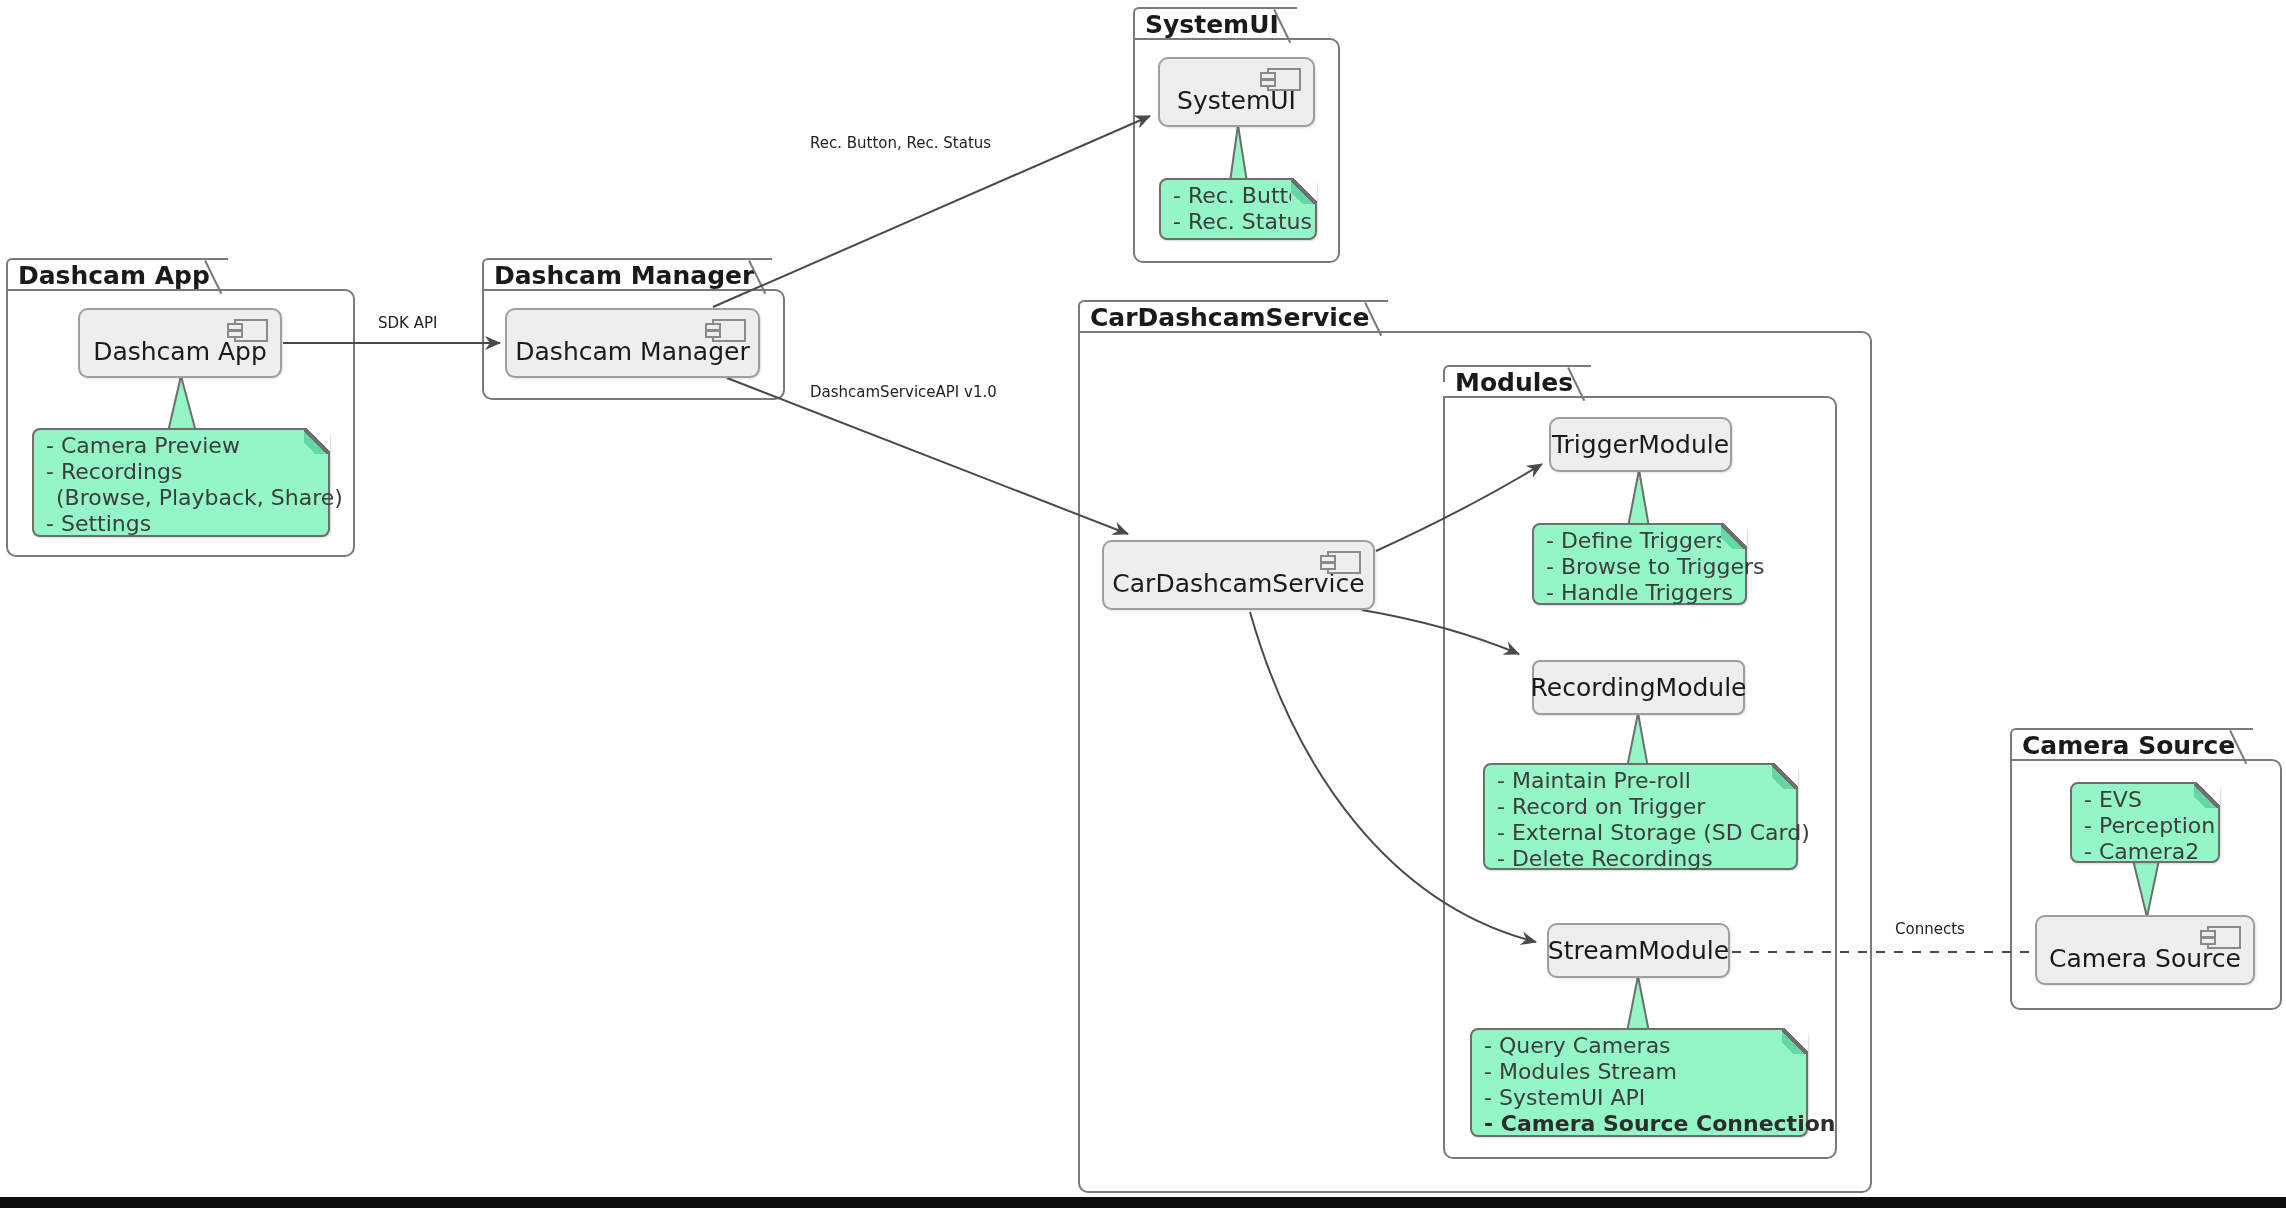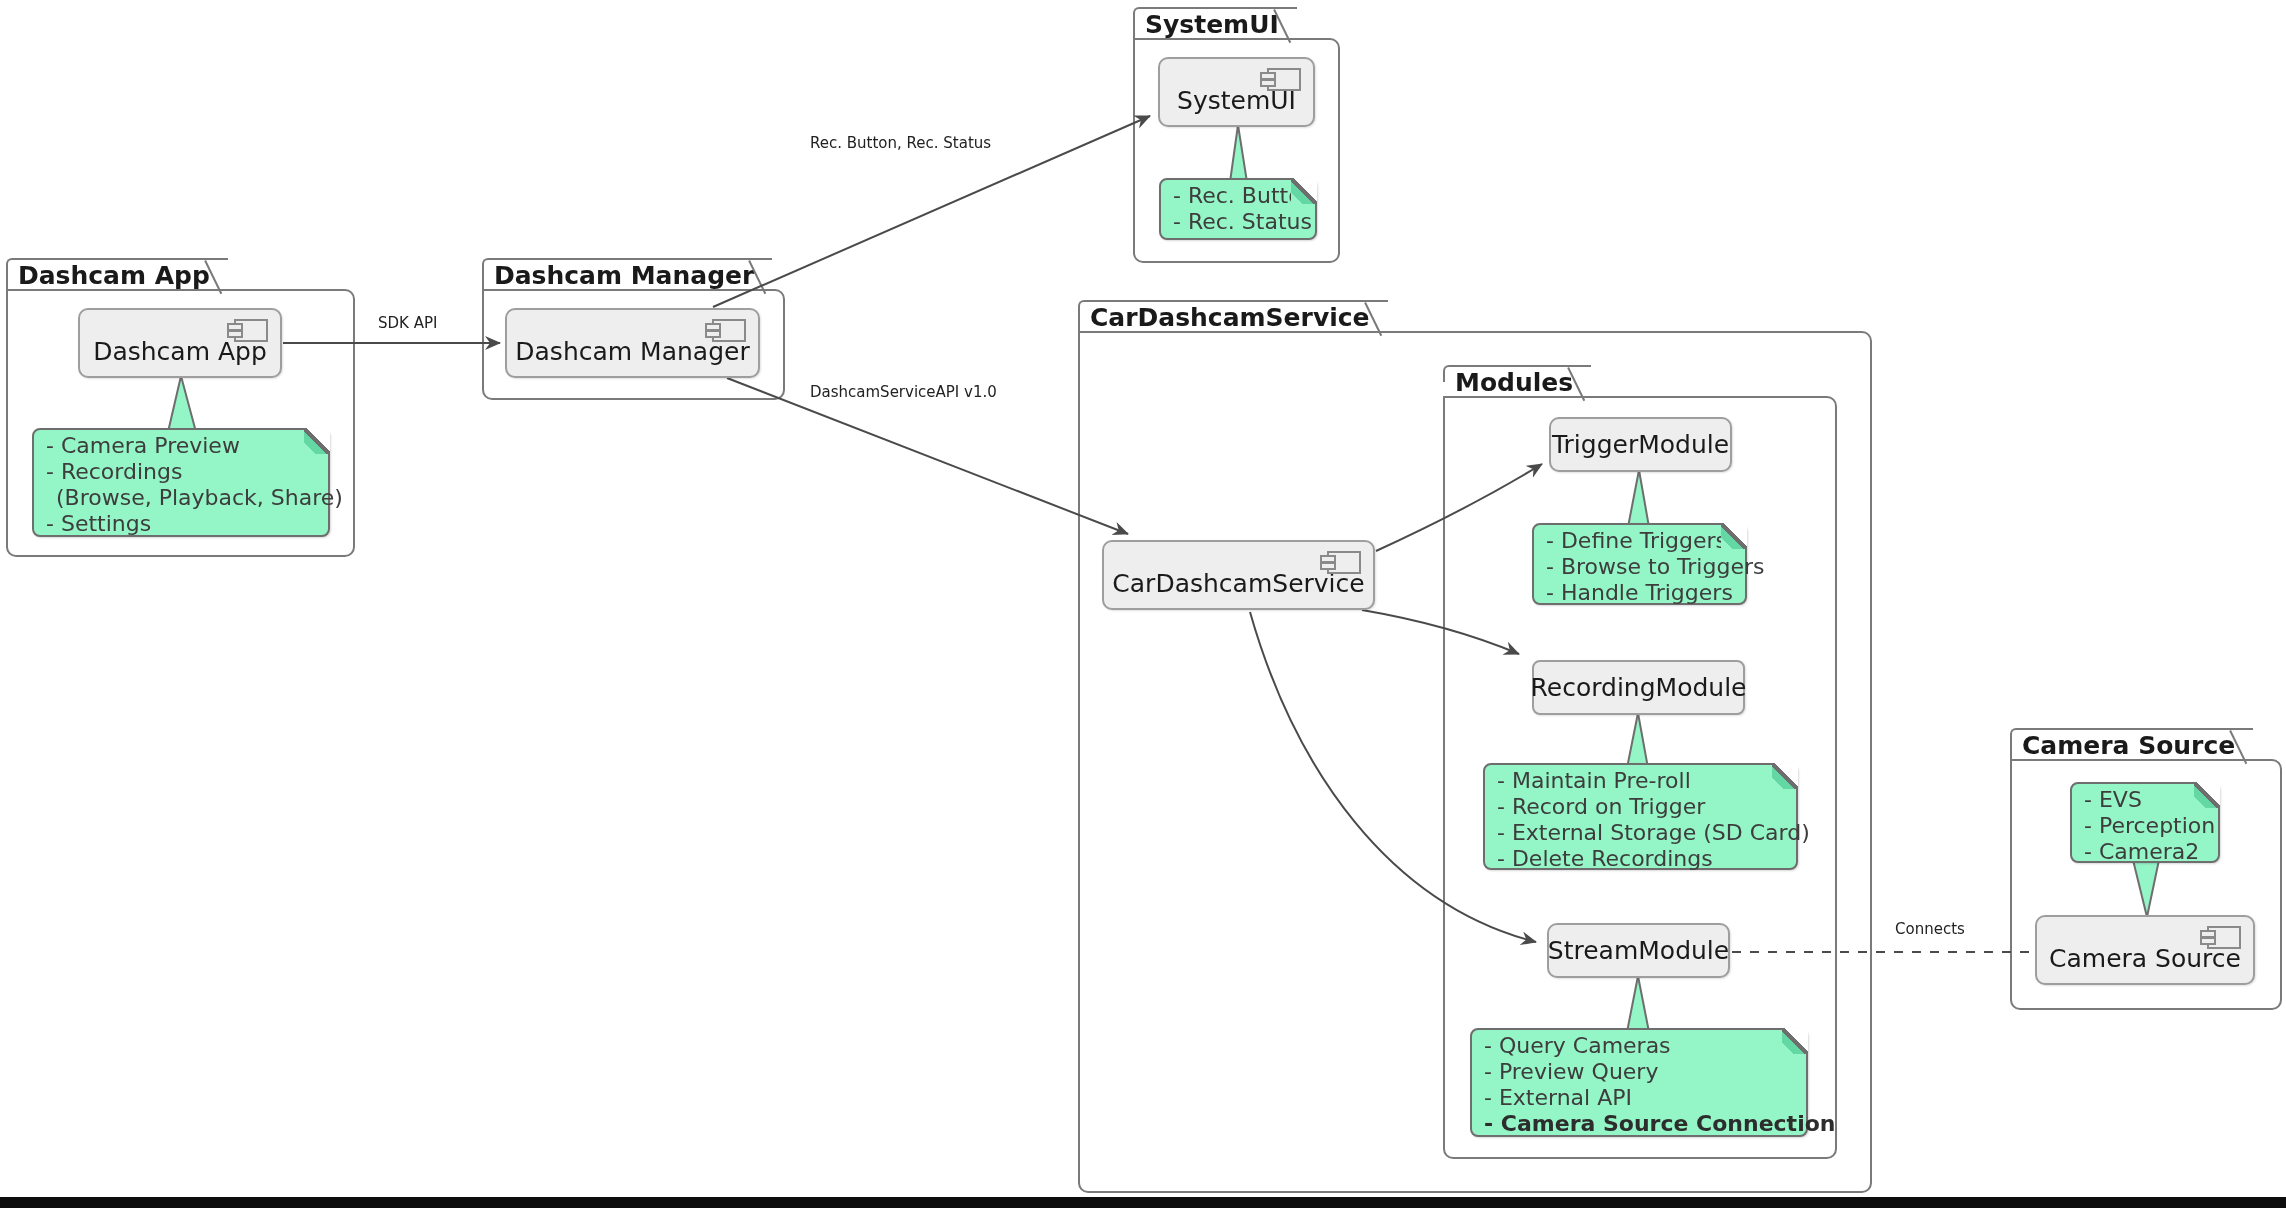--- a/index.html
+++ b/index.html
@@ -230,22 +230,22 @@
     <span class="fold"></span>
     <div class="line">- Maintain Pre-roll</div>
     <div class="line">- Record on Trigger</div>
     <div class="line">- External Storage (SD Card)</div>
     <div class="line">- Delete Recordings</div>
   </div>
 
   <div class="note" style="left:1470px; top:1028px; width:338px; height:109px;">
     <span class="fold"></span>
     <div class="line">- Query Cameras</div>
-    <div class="line">- Preview Query</div>
-    <div class="line">- External API</div>
+    <div class="line">- Modules Stream</div>
+    <div class="line">- SystemUI API</div>
     <div class="line bold">- Camera Source Connection</div>
   </div>
 
   <div class="note" style="left:2070px; top:782px; width:150px; height:81px;">
     <span class="fold"></span>
     <div class="line">- EVS</div>
     <div class="line">- Perception</div>
     <div class="line">- Camera2</div>
   </div>
 

